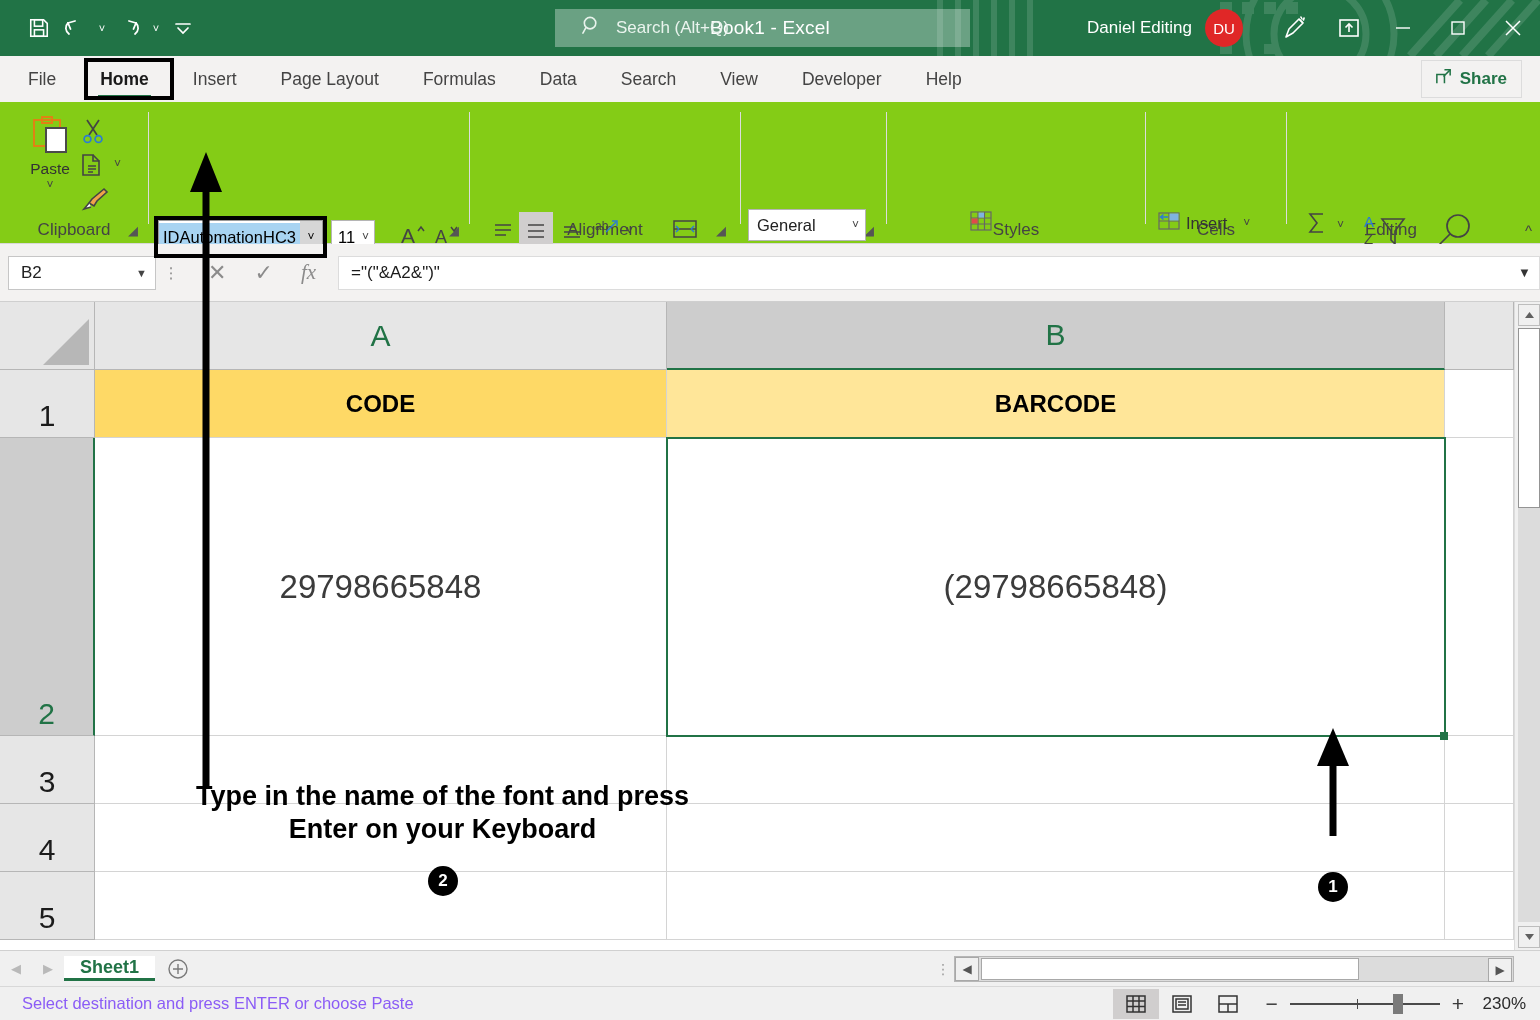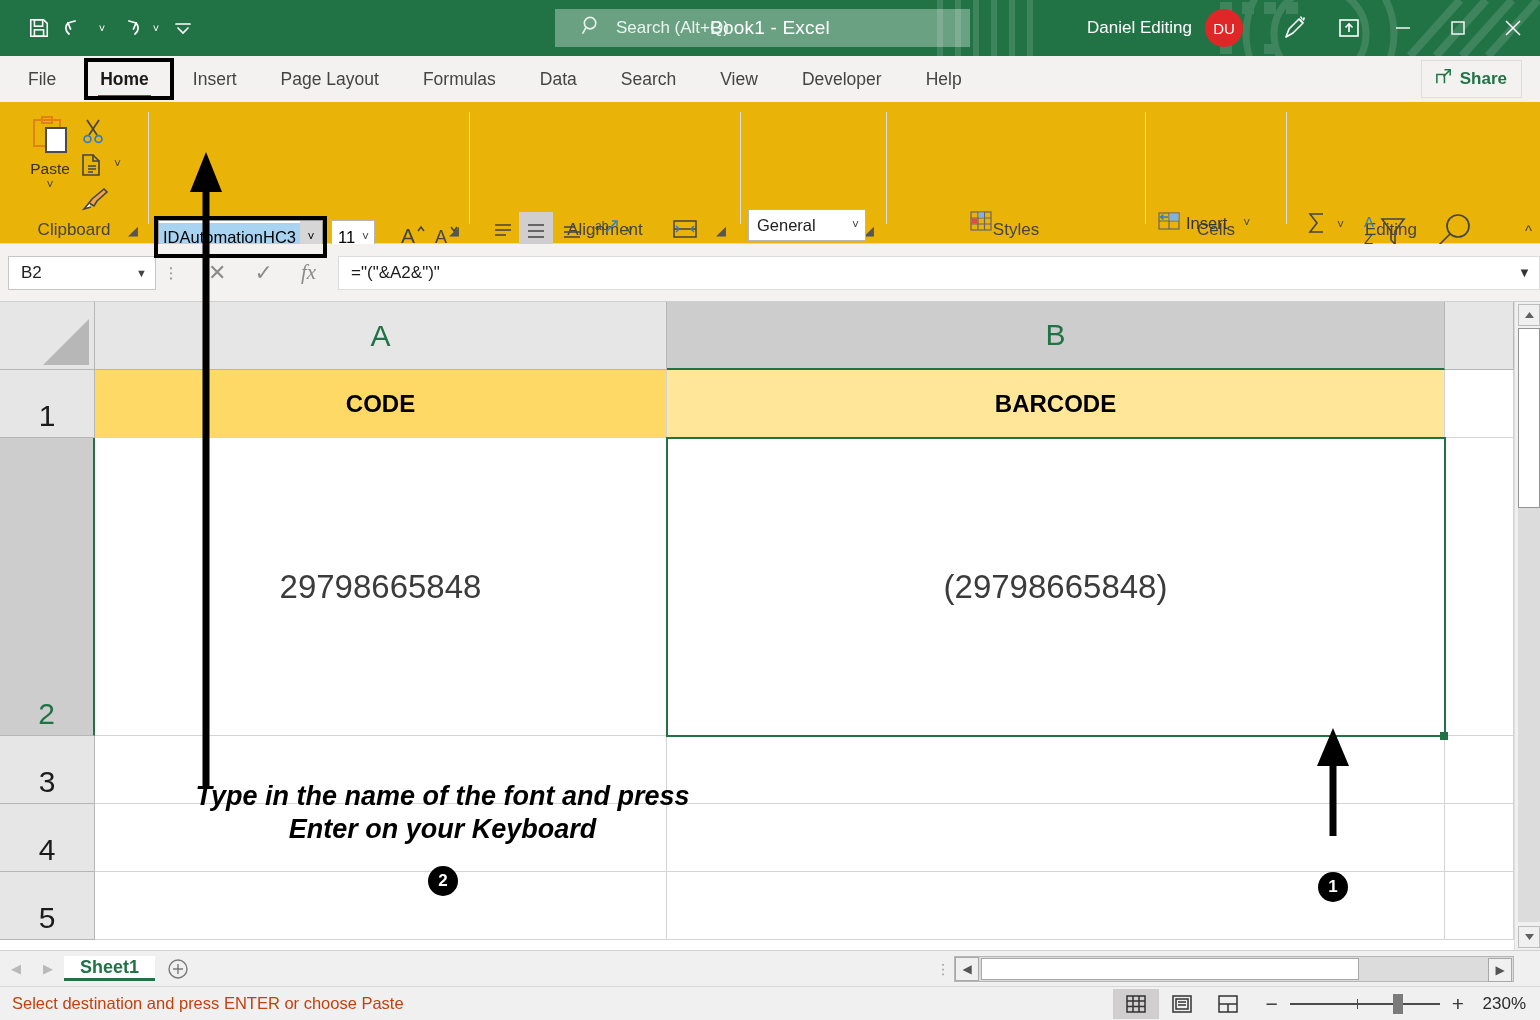--- a/index.html
+++ b/index.html
@@ -80,21 +80,21 @@
   .share-btn {
     position: absolute; right: 18px; top: 60px;
     height: 38px; padding: 0 14px 0 12px; border: 1px solid #dcdcdc; background: #f3f2f1;
     display: flex; align-items: center; gap: 7px;
     color: #217346; font-size: 17px; font-weight: 600;
   }
 
   
   .ribbon {
     position: absolute; left: 0; top: 102px; width: 1540px; height: 142px;
-    background: #eab308; border-bottom: 1px solid #d8d8d8;
+    background: #84cc16; border-bottom: 1px solid #d8d8d8;
   }
   .rgroup { position: absolute; top: 0; height: 142px; }
   .rgroup-label {
     position: absolute; bottom: 4px; width: 100%; text-align: center;
     font-size: 17px; color: #444;
   }
   .rgroup-sep { position: absolute; top: 10px; width: 1px; height: 112px; background: #dcdcdc; }
   .dialog-launcher { position: absolute; bottom: 6px; font-size: 13px; color: #555; }
 
   .big-btn {
@@ -222,35 +222,34 @@
   .hscroll { width: 560px; height: 26px; background:#dcdcdc; border:1px solid #b6b6b6; display:flex; align-items:center; position:relative;}
   .hsb-arrow { width: 24px; height: 24px; display:flex; align-items:center; justify-content:center; color:#555; font-size: 12px; background:#f0f0f0; border:1px solid #a8a8a8;}
   .hsb-thumb { position:absolute; left:26px; top:1px; width:378px; height:22px; background:#fff; border:1px solid #a8a8a8; }
   .hsb-arrow.right { position:absolute; right:1px; top:1px; }
 
   .statusbar {
     position: absolute; left: 0; top: 986px; width: 1540px; height: 34px;
     background: #f0f0f0; border-top: 1px solid #d8d8d8;
     display: flex; align-items: center;
   }
-  .status-text { margin-left: 12px; font-size: 16.5px; color: #c2410c; }
+  .status-text { margin-left: 22px; font-size: 16.5px; color: #8b5cf6; }
   .status-right { margin-left: auto; display: flex; align-items: center; gap: 0; padding-right: 14px; }
   .view-btn { width: 46px; height: 30px; display:flex; align-items:center; justify-content:center; }
   .view-btn.on { background: #d0cece; }
   .zoom-slider { display:flex; align-items:center; gap: 0; margin-left: 14px; }
   .zslider-track { position:relative; width: 150px; height: 2px; background:#4a4a4a; margin: 0 12px; }
   .ztick { position:absolute; left: 67px; top:-4px; width: 1px; height: 10px; background:#4a4a4a; }
   .zthumb { position:absolute; left: 103px; top:-9px; width: 10px; height: 20px; background:#7b7b7b; }
   .zoom-label { width: 62px; text-align:right; font-size: 17px; color:#2b2b2b; }
 
   
   .anno-text {
     position: absolute; text-align: center; font-weight: 700; color: #000;
     line-height: 1.22;
-    font-style: italic;
   }
   .anno-badge {
     position: absolute; width: 30px; height: 30px; border-radius: 50%;
     background: #000; color: #fff; font-size: 17px; font-weight: 700;
     display: flex; align-items: center; justify-content: center;
   }
   .anno-arrow { position: absolute; pointer-events: none; }
 </style>
 </head>
 <body>

